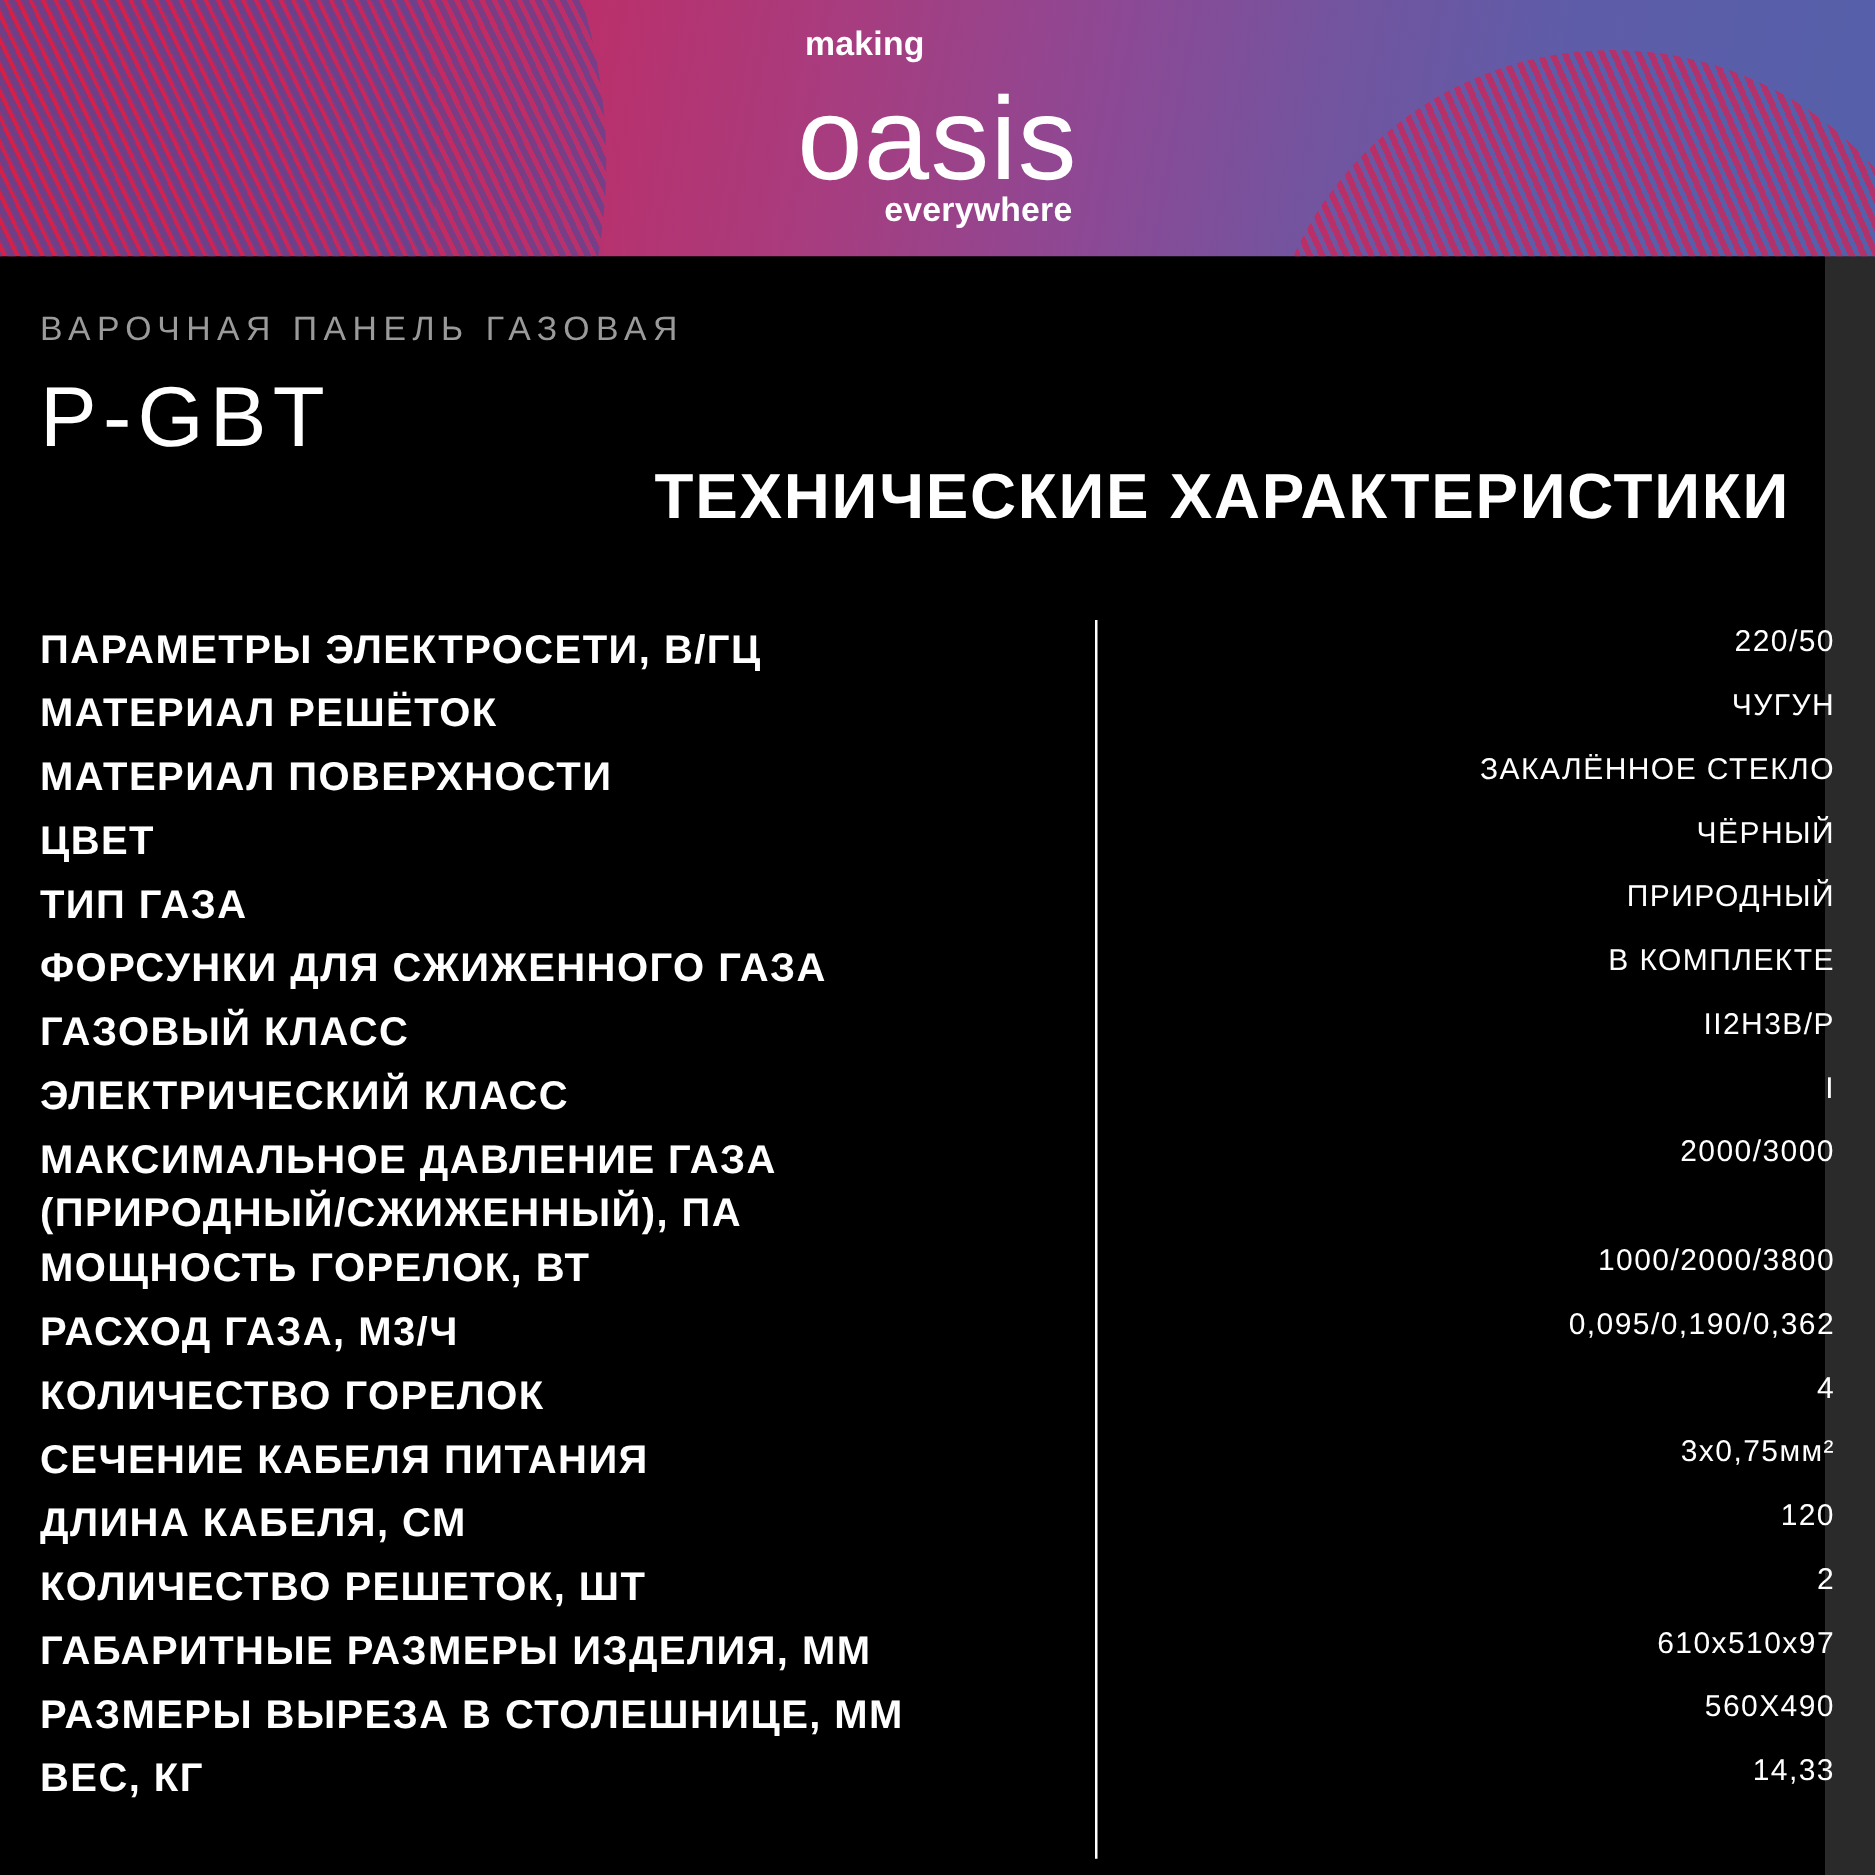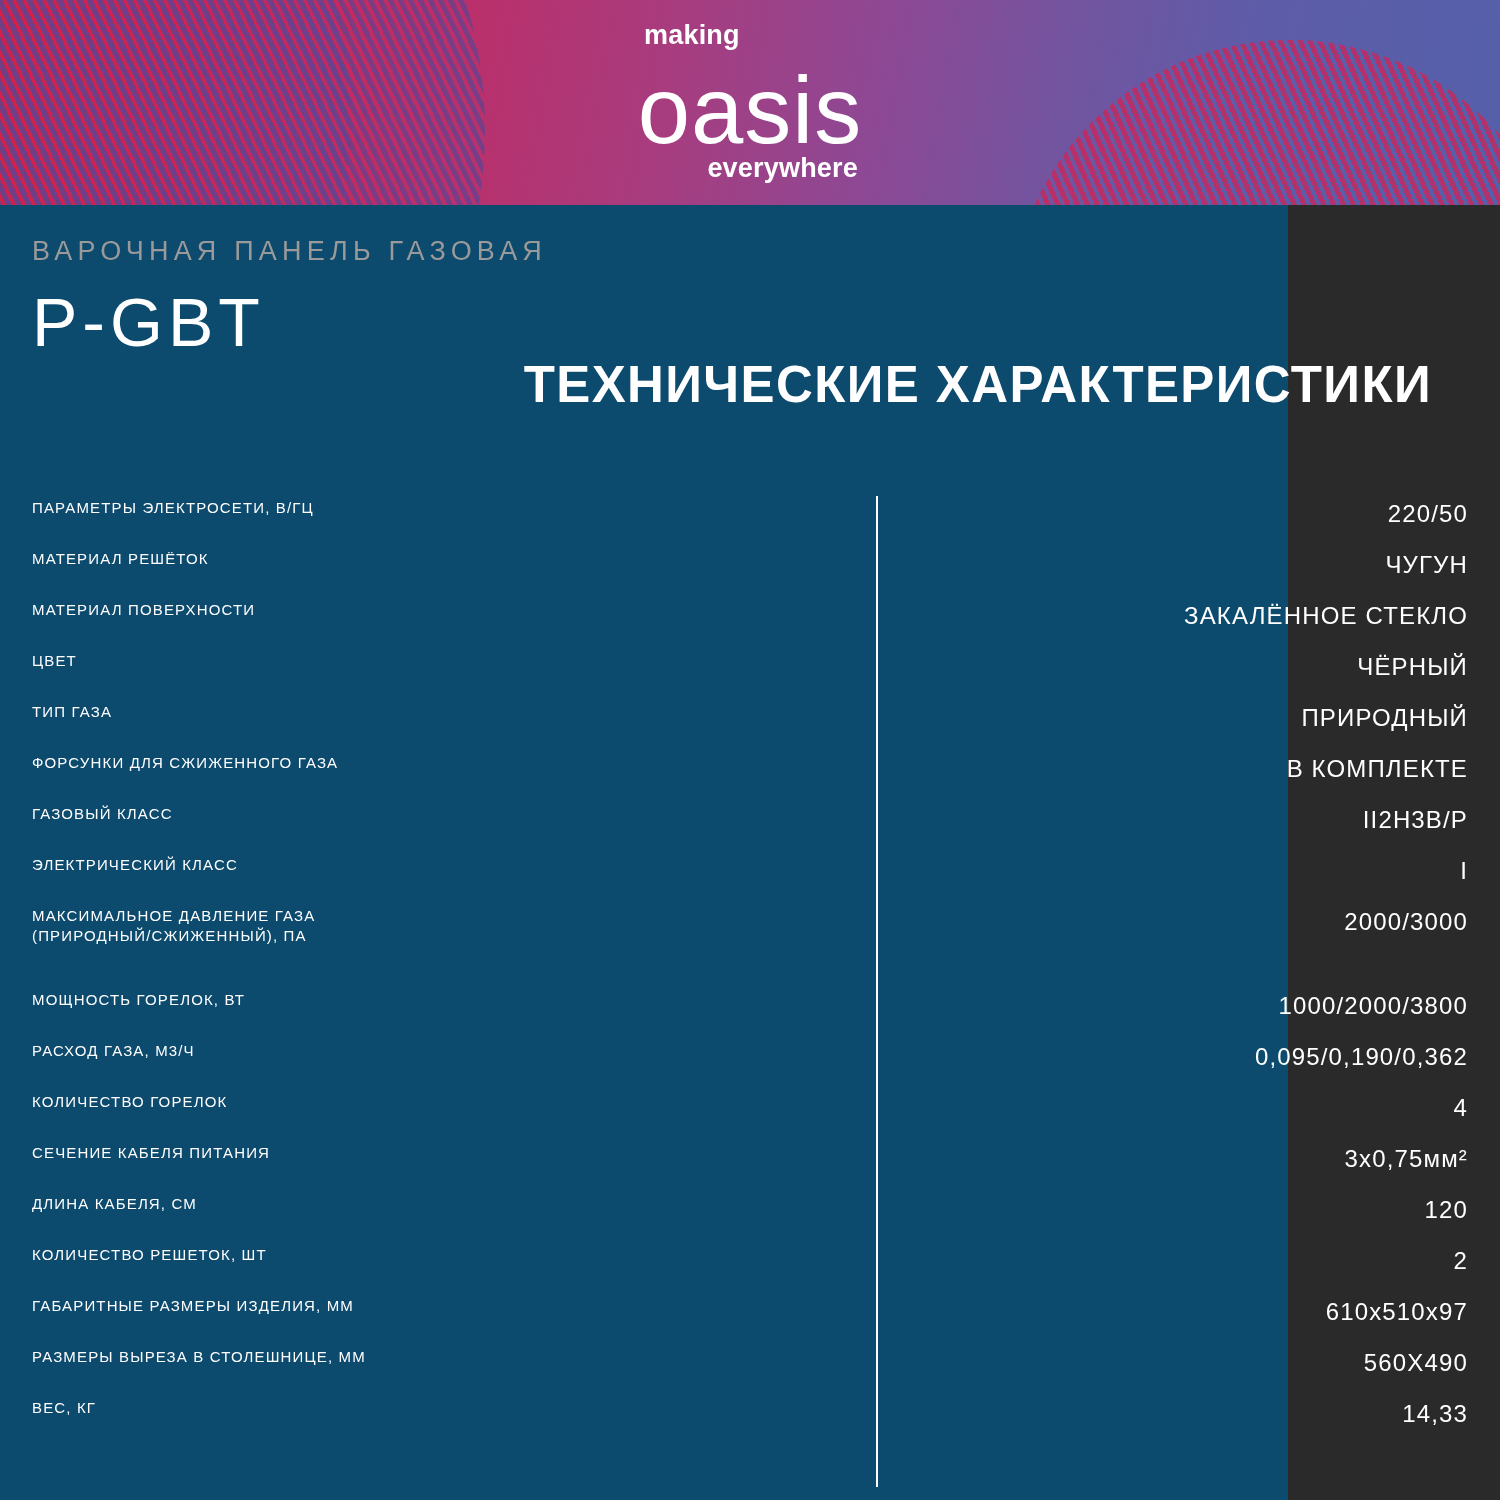--- a/index.html
+++ b/index.html
@@ -4,21 +4,21 @@
 <style>
   * { margin:0; padding:0; box-sizing:border-box; }
 
   html, body {
     width:1500px; height:1500px;
     background:#2a2a2a;
     font-family:"Liberation Sans", sans-serif;
     overflow:hidden;
   }
 
-  #page { position:relative; width:1288px; height:1500px; background:#0c4a6e; }
+  #page { position:relative; width:1460px; height:1500px; background:#000000; }
 
   
   .banner {
     position:absolute; top:0; left:0;
     width:1500px; height:205px;
     overflow:hidden;
     background:linear-gradient(100deg,
         #d81f45 0%,
         #cf2355 14%,
         #bb2f6a 30%,
@@ -97,21 +97,21 @@
   .logo-everywhere {
     font-size:27px;
     font-weight:700;
     letter-spacing:0.2px;
     text-align:right;
     padding-right:42px;
     margin-top:-2px;
   }
 
   
-  .title-block { position:absolute; left:32px; top:236px; width:1400px; }
+  .title-block { position:absolute; left:32px; top:248px; width:1400px; }
 
   .kicker {
     font-size:27px;
     font-weight:300;
     letter-spacing:5.2px;
     color:#9a9a9a;
     white-space:nowrap;
   }
   .model {
     margin-top:23px;
@@ -148,22 +148,22 @@
   }
   .spec-row {
     display:flex;
     align-items:flex-start;
     justify-content:space-between;
     min-height:51px;
   }
   .spec-row.tall { min-height:84px;gap:17px; }
 
   .spec-label {
-    font-size:15px;
-    font-weight:400;
+    font-size:32px;
+    font-weight:700;
     letter-spacing:1.15px;
     color:#ffffff;
     line-height:1.35;
     white-space:pre-line;
     flex:0 1 auto;
     padding-top:1px;
   }
   .spec-value {
     font-size:24px;
     font-weight:400;

